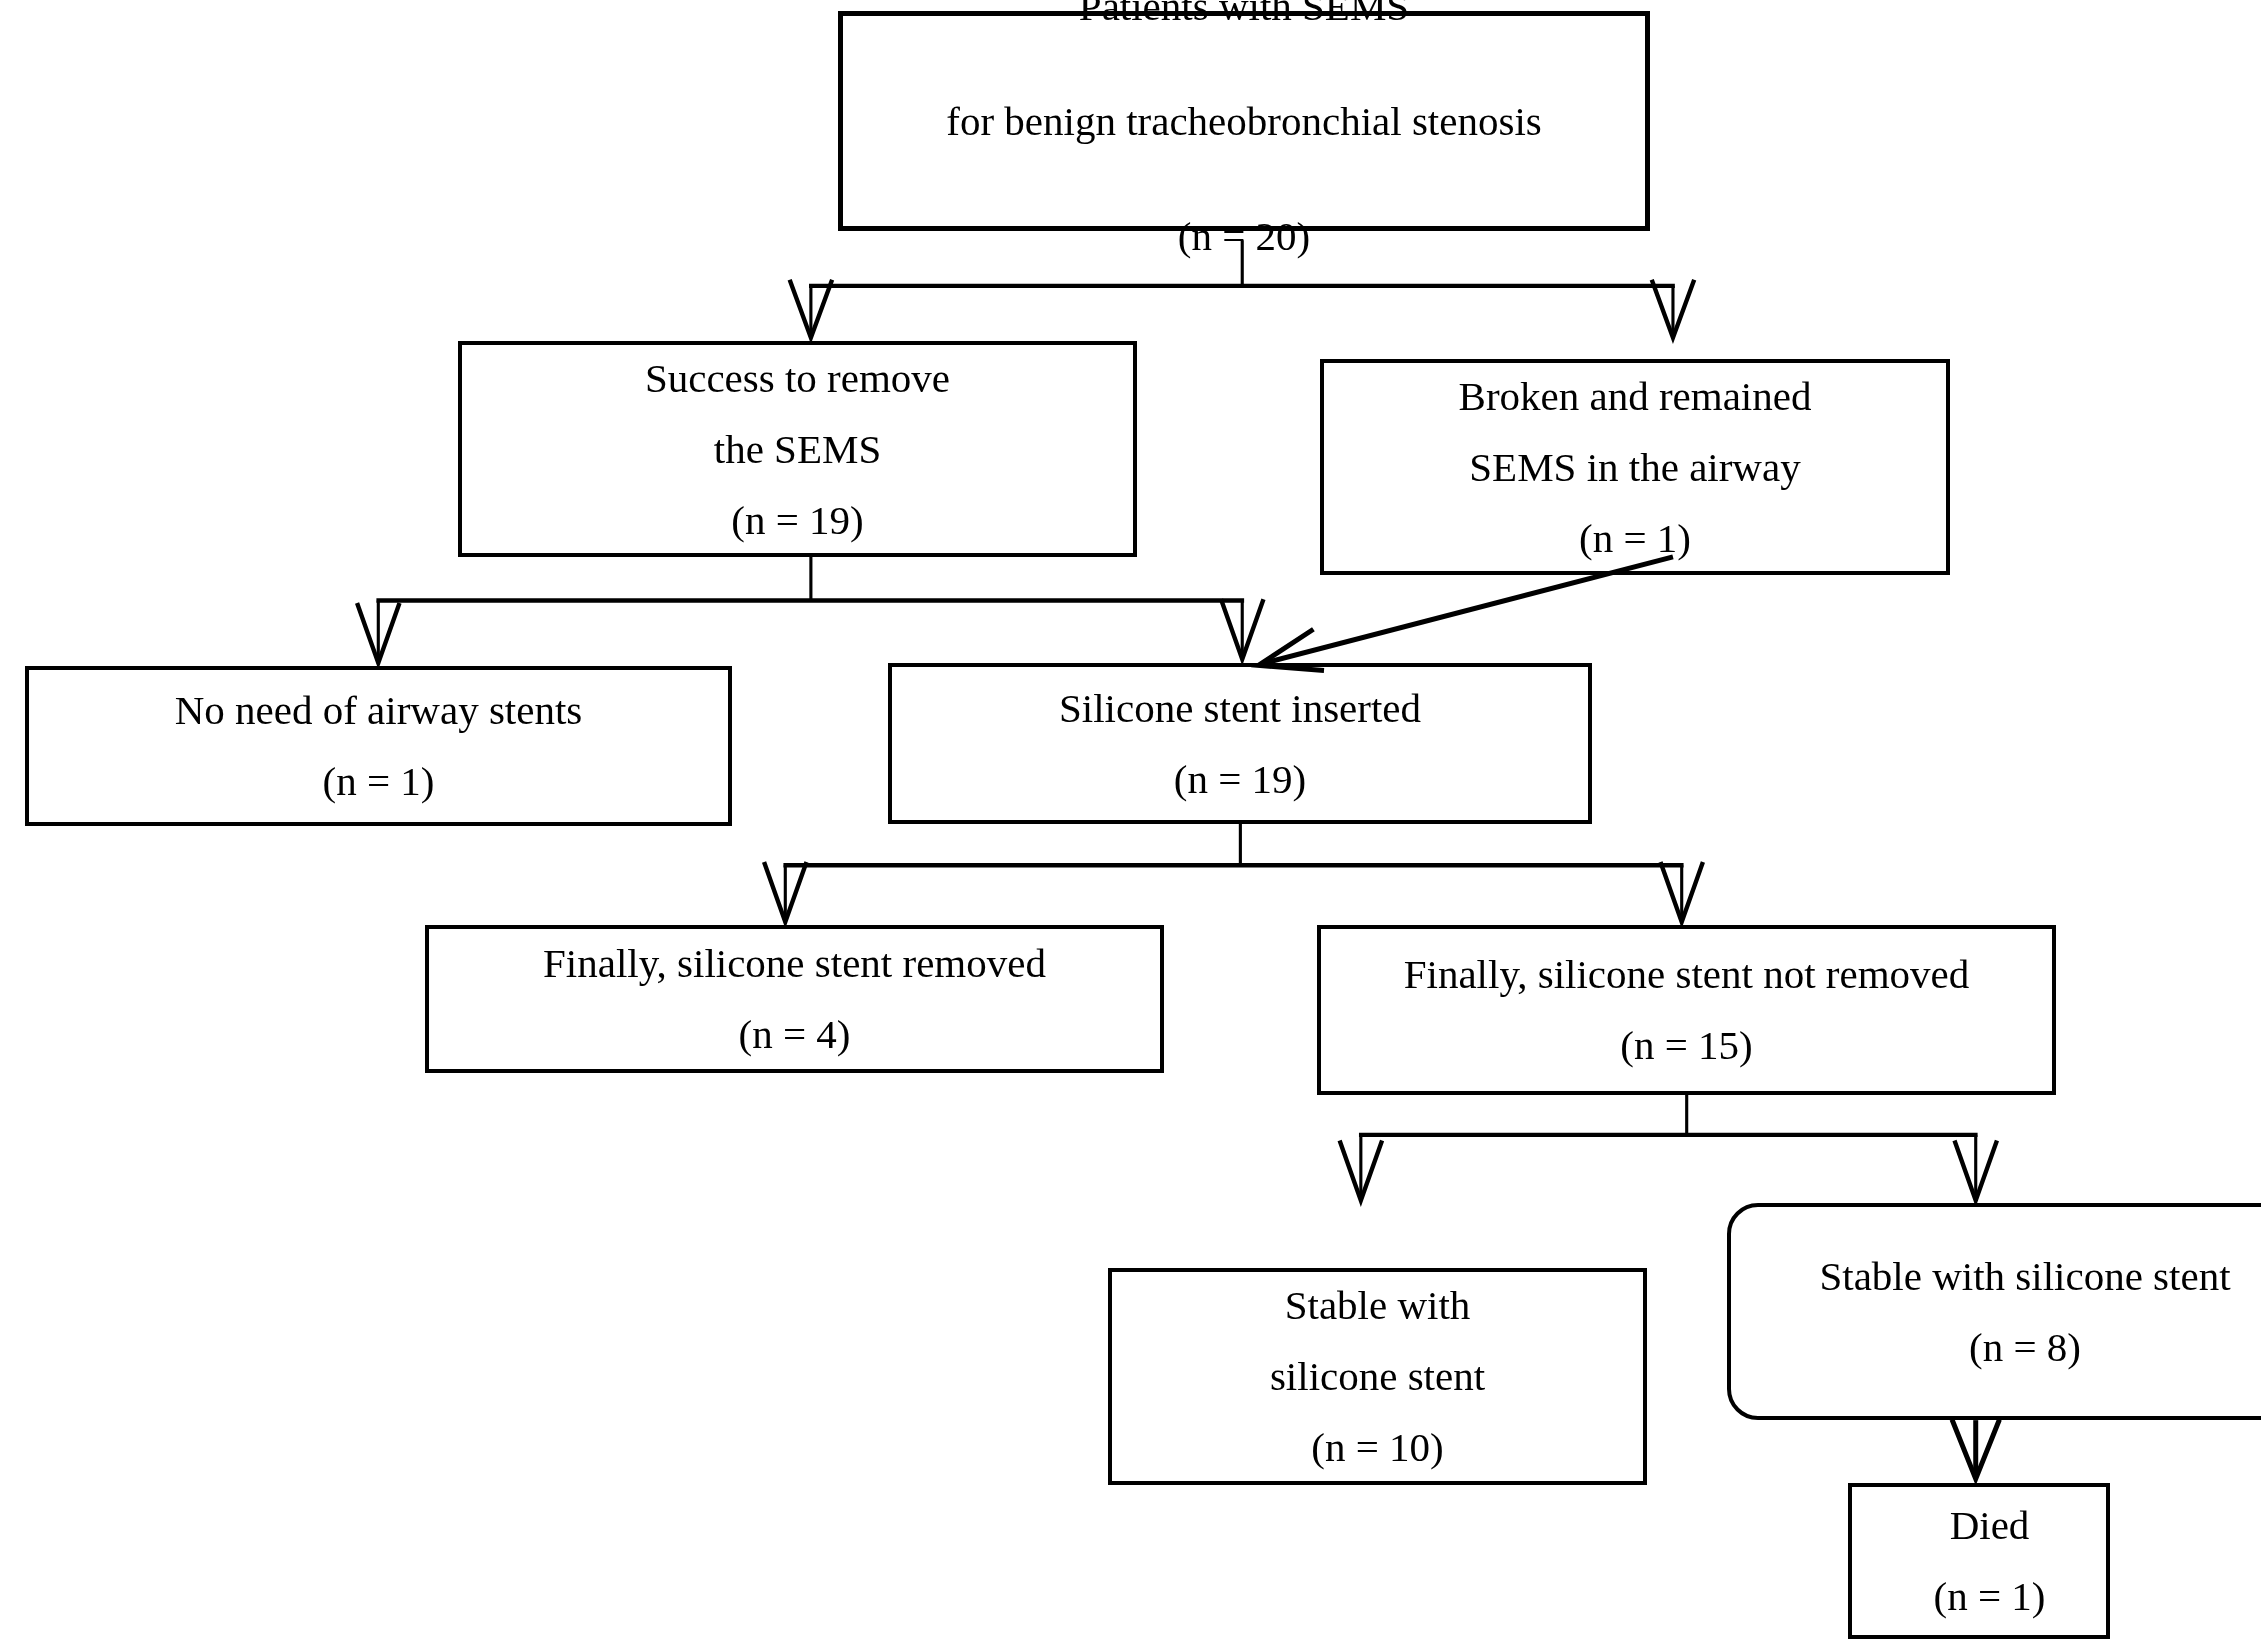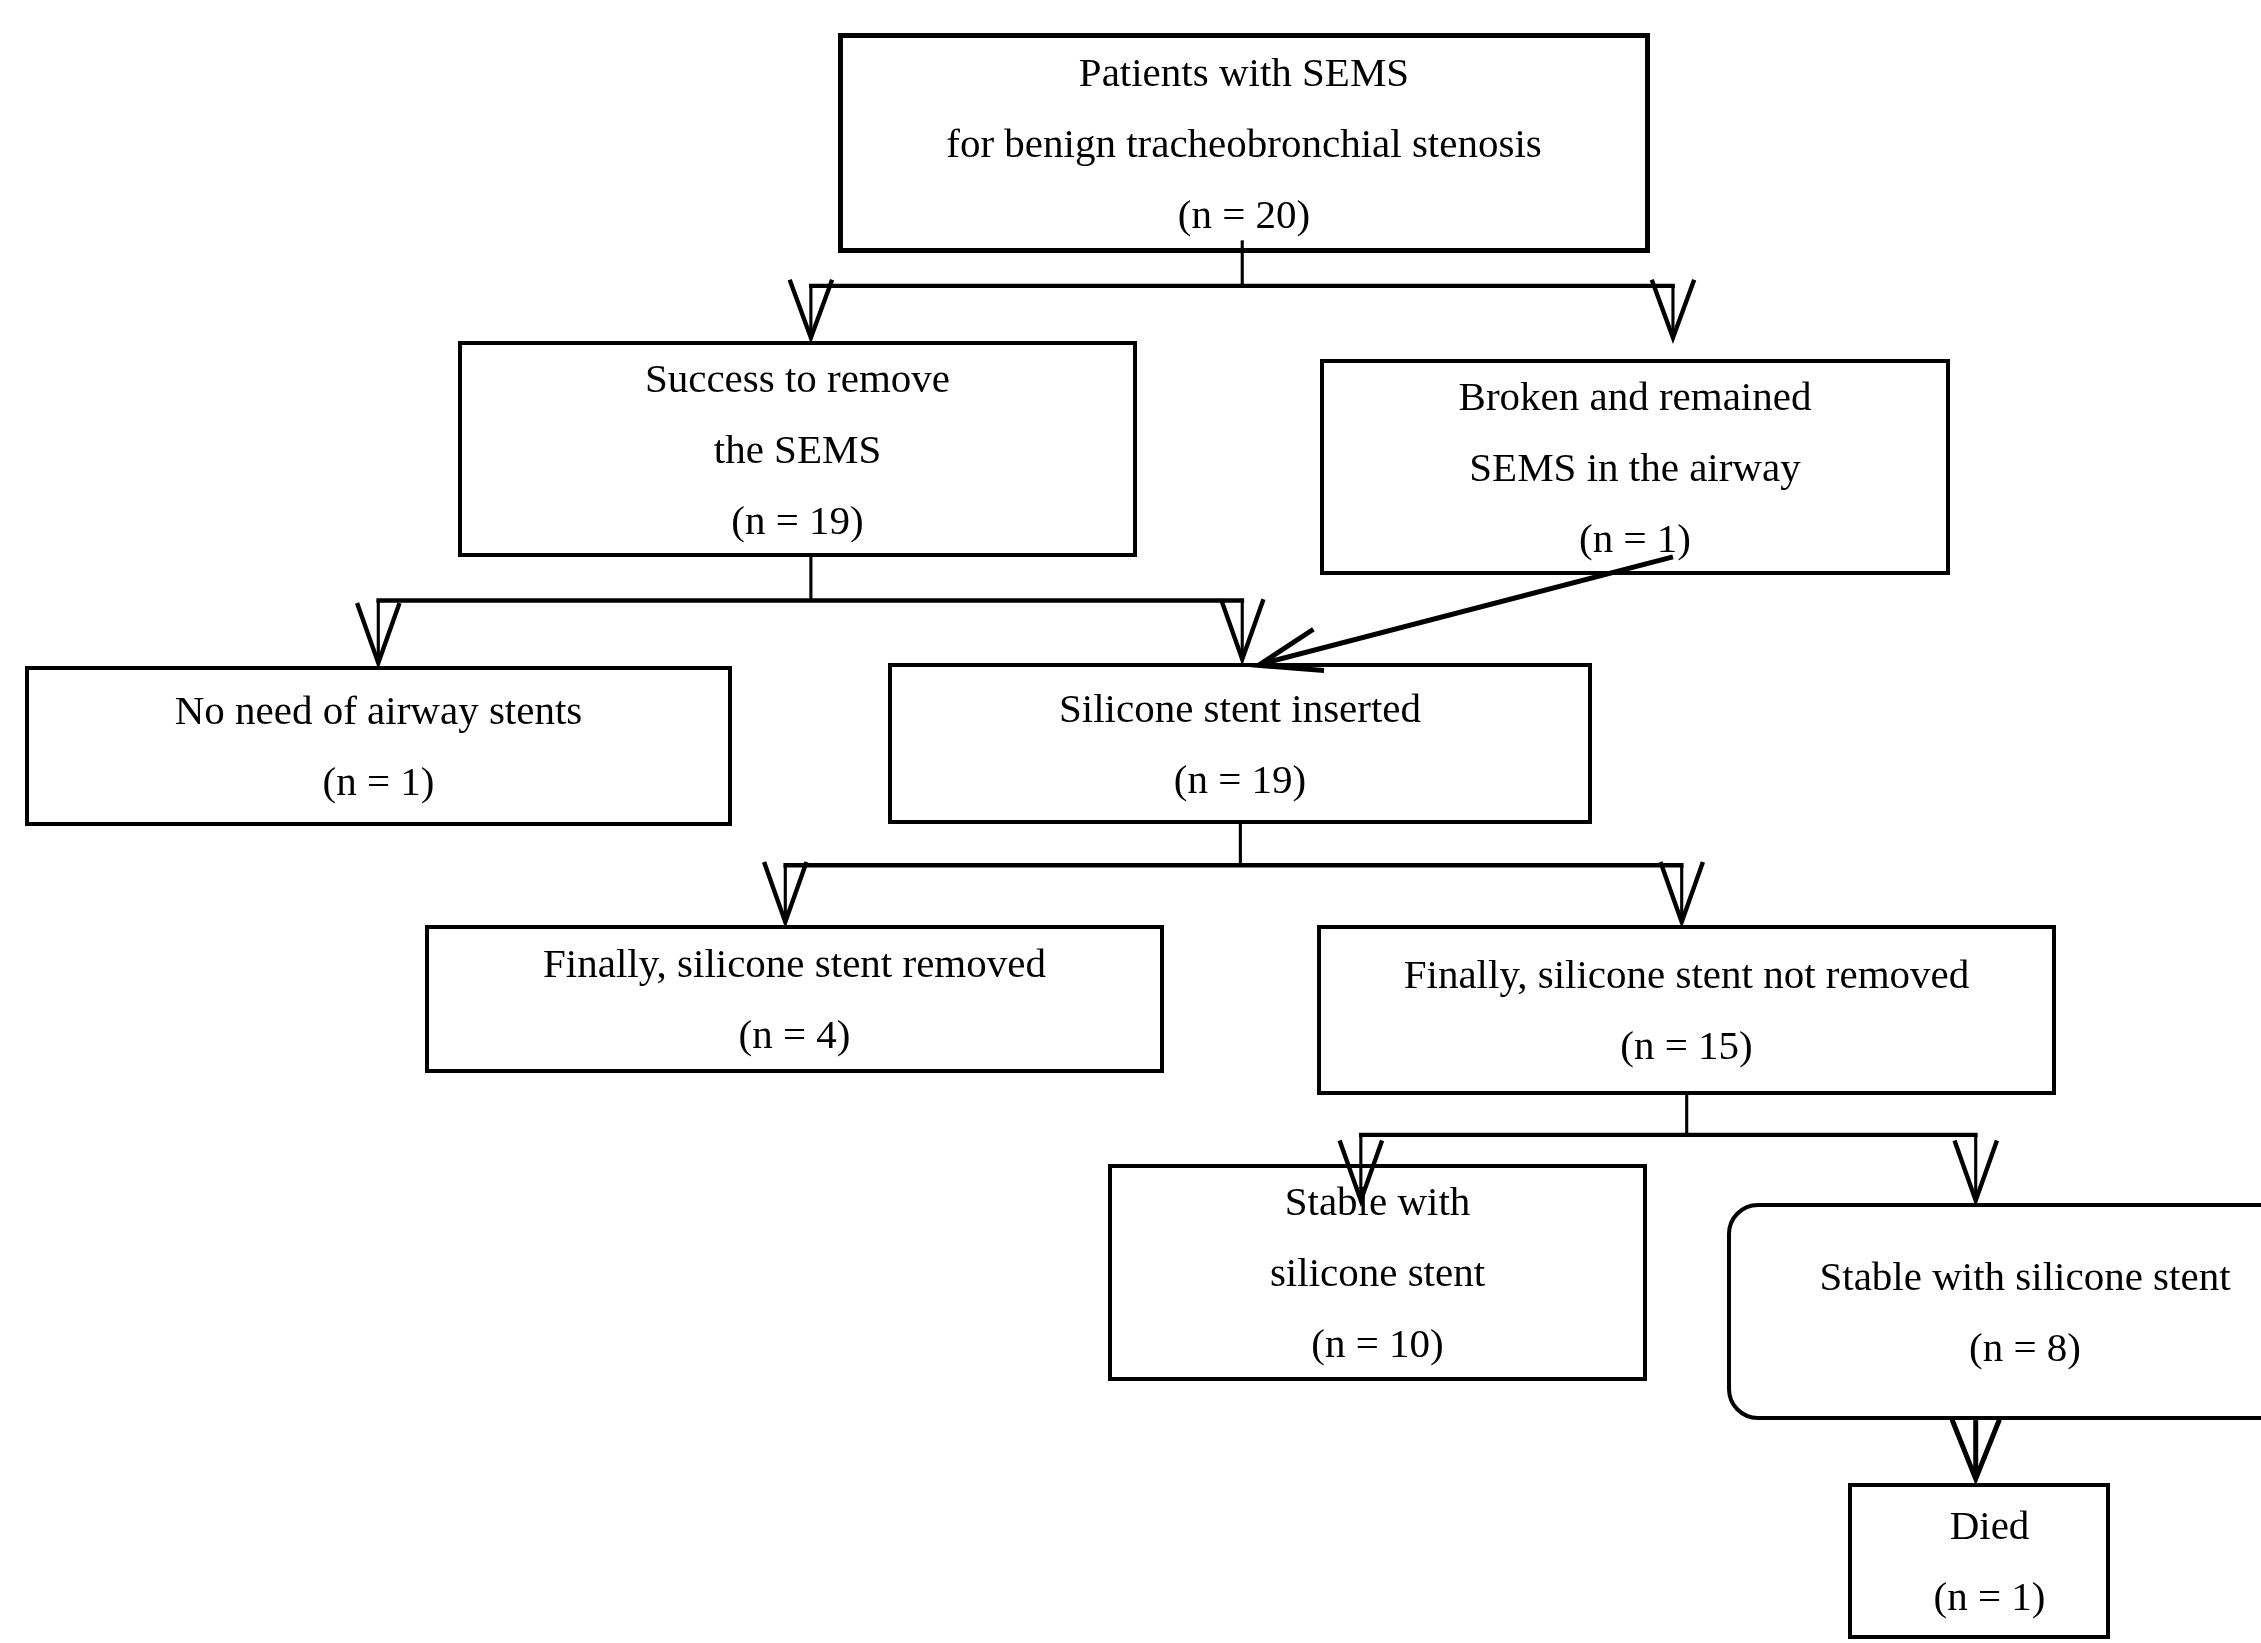--- a/index.html
+++ b/index.html
@@ -30,28 +30,28 @@
     align-items: center;
     justify-content: center;
     text-align: center;
     z-index: 1;
   }
   .nline {
     font-size: 41px;
     line-height: 71px;
     white-space: nowrap;
   }
-  #n-root          { left: 838px; top: 33px;   width: 812px; height: 220px; border-width: 5.6px; }
+  #n-root          { left: 838px; top: 11px;   width: 812px; height: 220px; border-width: 5.6px; gap: 44px; }
   #n-success       { left: 458px;  top: 341px;  width: 679px; height: 216px; }
   #n-broken        { left: 1320px; top: 359px;  width: 630px; height: 216px; }
   #n-noneed        { left: 25px;   top: 666px; width: 707px; height: 160px; }
   #n-inserted      { left: 888px; top: 663px; width: 704px; height: 161px; }
   #n-finremoved    { left: 425px;  top: 925px; width: 739px; height: 148px; }
   #n-finnotremoved { left: 1317px; top: 925px; width: 739px; height: 170px; }
-  #n-stablestent   { left: 1108px; top: 1164px; width: 539px;  height: 217px; }
+  #n-stablestent   { left: 1108px; top: 1268px; width: 539px;  height: 217px; }
   #n-stabletrach   { left: 1727px; top: 1203px; width: 596px;  height: 217px; border-radius: 31px; }
   #n-died          { left: 1848px; top: 1483px; width: 262px;  height: 156px; padding-left: 21px; }
   .wires path, .wires polyline { stroke: #000000; fill: none; }
 </style>
 </head>
 <body>
 
 <div class="stage">
 
   <div class="node" id="n-root">

